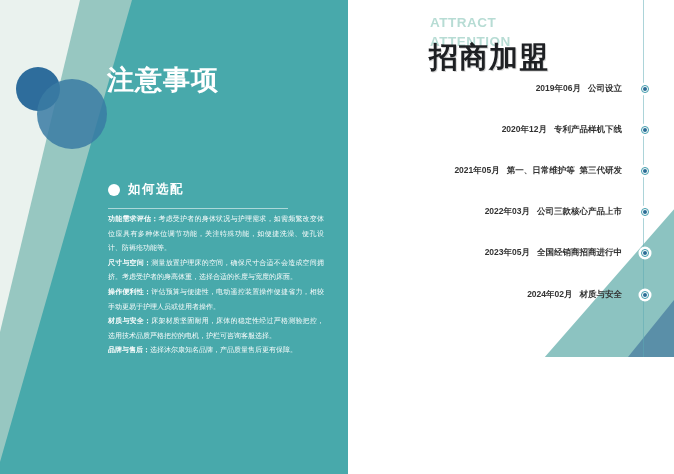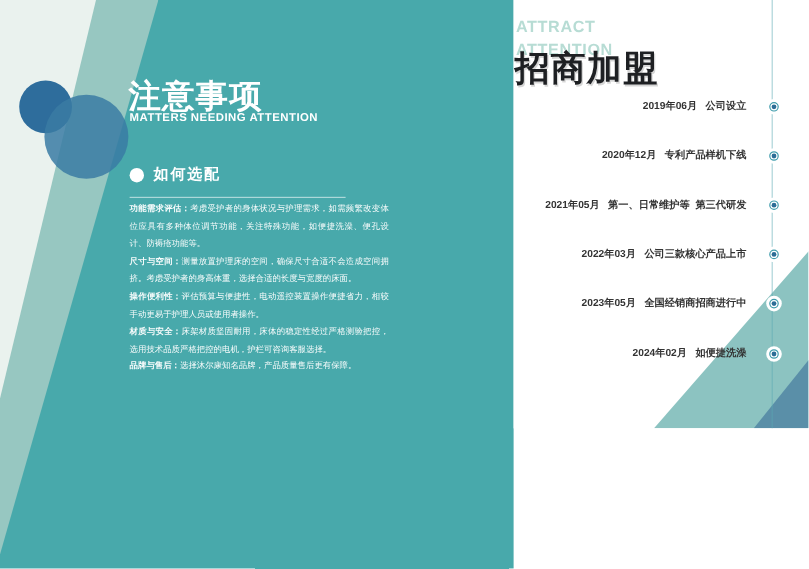--- a/index.html
+++ b/index.html
@@ -2,37 +2,37 @@
 <html><head>
 <meta charset="utf-8">
 <style>
   * { box-sizing: border-box; }
   html,body { margin:0; padding:0; background:#ffffff; }
   body { font-family: "Liberation Sans", "DejaVu Sans", sans-serif; }
 
   .canvas { position:relative; width:674px; height:474px; overflow:hidden; background:#fff; }
 
   
-  .left-panel { position:absolute; left:0; top:0; width:428px; height:474px;
+  .left-panel { position:absolute; left:0; top:0; width:348px; height:474px;
                 background:#48a9ab; overflow:hidden; }
 
   .stripe { position:absolute; inset:0; }
   .stripe-muted { background:#97c7c1; clip-path:polygon(0 0, 132px 0, 0 462px); }
   .stripe-light { background:#eaf2ee; clip-path:polygon(0 0, 80px 0, 0 332px); }
 
   .circle { position:absolute; border-radius:50%; }
   .circle-small { left:16px; top:67px; width:44px; height:44px; background:#2e6d9c; }
   .circle-large { left:37px; top:79px; width:70px; height:70px; background:rgba(58,123,163,0.85); }
 
   .page-title { position:absolute; left:107px; top:62px; margin:0;
                 font-size:27px; font-weight:800; color:#ffffff; letter-spacing:1px; }
   .page-subtitle { position:absolute; left:108px; top:93px;
                    font-size:9.5px; font-weight:bold; color:#ffffff; letter-spacing:0.4px; }
 
-  .sec { position:absolute; left:108px; width:216px; color:#ffffff; }
+  .sec { position:absolute; left:108px; width:216px; color:#ffffff;margin-top:44px; }
   .sec-1 { top:137px; }
   .sec-2 { top:328px; }
   .sec-head { display:flex; align-items:center; gap:8px; }
   .bullet { width:12px; height:12px; border-radius:50%; background:#ffffff; flex:0 0 auto; }
   .sec-title { margin:0; font-size:12.5px; font-weight:bold; letter-spacing:1.5px; }
   .rule { height:1px; width:180px; background:rgba(255,255,255,0.55); margin-top:10px; }
   .sec-body { margin-top:3px; font-size:7px; line-height:14.6px;
               text-align:justify; color:rgba(255,255,255,0.96); }
   .sec-body p { margin:0; }
   .sec-body b { font-weight:bold; }
@@ -78,21 +78,20 @@
 
 <div class="canvas">
 
   <div class="left-panel">
     <div class="stripe stripe-muted"></div>
     <div class="stripe stripe-light"></div>
     <div class="circle circle-small"></div>
     <div class="circle circle-large"></div>
 
     <h1 class="page-title">注意事项</h1>
-    <div class="page-subtitle">MATTERS NEEDING ATTENTION</div>
 
     <section class="sec sec-1">
       <div class="sec-head">
         <span class="bullet"></span>
         <h2 class="sec-title">如何选配</h2>
       </div>
       <div class="rule"></div>
       <div class="sec-body">
         <p><b>功能需求评估：</b><span>考虑受护者的身体状况与护理需求，如需频繁改变体位应具有多种体位调节功能，关注特殊功能，如便捷洗澡、便孔设计、防褥疮功能等。</span></p>
         <p><b>尺寸与空间：</b><span>测量放置护理床的空间，确保尺寸合适不会造成空间拥挤。考虑受护者的身高体重，选择合适的长度与宽度的床面。</span></p>
@@ -140,21 +139,21 @@
             <span class="dot-core"></span>
           </span>
       </div>
       <div class="tl-row">
         <span class="tl-text"><span class="tl-date">2023年05月</span><span class="tl-event">全国经销商招商进行中</span></span>
         <span class="tl-dot">
             <span class="dot-core"></span>
           </span>
       </div>
       <div class="tl-row">
-        <span class="tl-text"><span class="tl-date">2024年02月</span><span class="tl-event">如便捷洗澡</span></span>
+        <span class="tl-text"><span class="tl-date">2024年02月</span><span class="tl-event">材质与安全</span></span>
         <span class="tl-dot">
             <span class="dot-core"></span>
           </span>
       </div>
     </div>
   </div>
 
 </div>
 
 </body></html>

